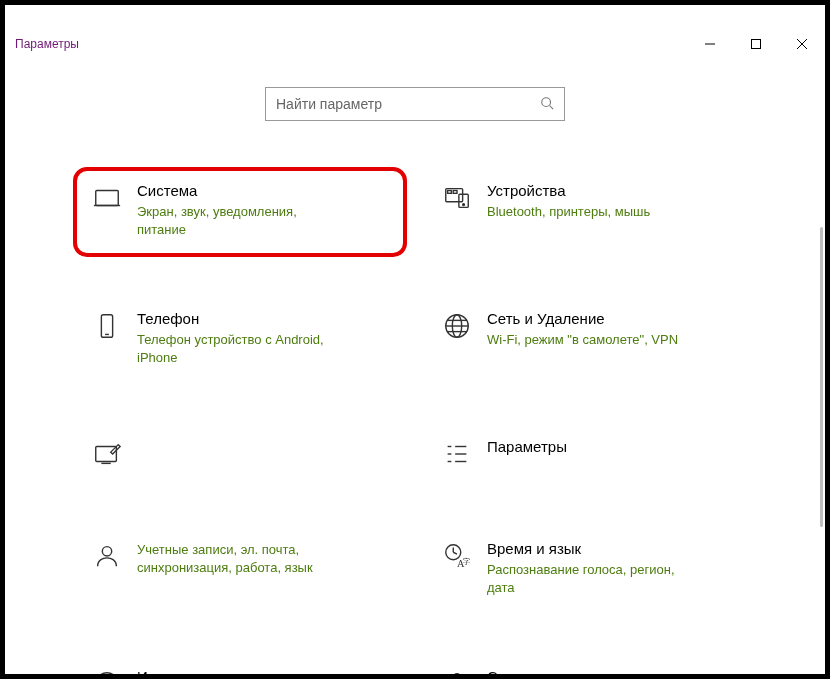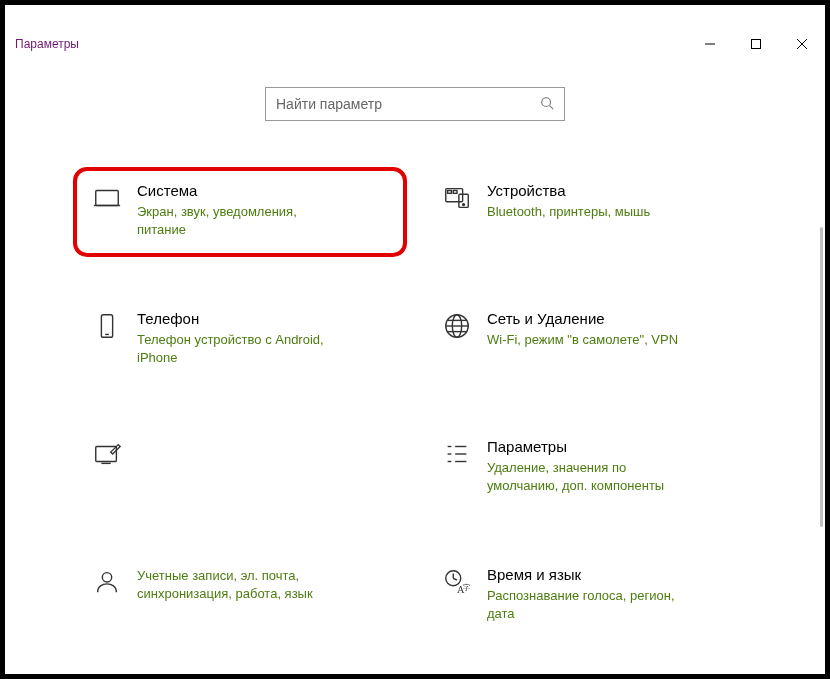--- a/index.html
+++ b/index.html
@@ -230,21 +230,20 @@
               <line x1="6" y1="8" x2="10" y2="8"></line>
               <line x1="14" y1="8" x2="26" y2="8"></line>
               <line x1="6" y1="16" x2="10" y2="16"></line>
               <line x1="14" y1="16" x2="26" y2="16"></line>
               <line x1="6" y1="24" x2="10" y2="24"></line>
               <line x1="14" y1="24" x2="26" y2="24"></line>
             </svg>
         </div>
         <div class="txt">
           <div class="title">Параметры</div>
-          <div class="desc">Удаление, значения по умолчанию, доп. компоненты</div>
         </div>
       </div>
 
       <div class="tile">
         <div class="iconbox">
           <svg width="30" height="30" viewBox="0 0 32 32">
               <circle cx="16" cy="11" r="5"></circle>
               <path d="M6 27 C6 20 12 18 16 18 C20 18 26 20 26 27"></path>
             </svg>
         </div>

